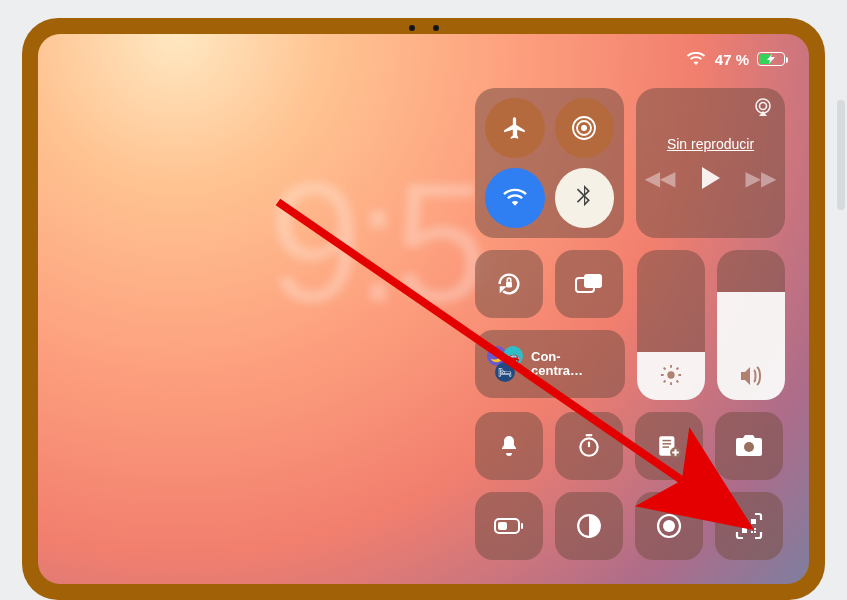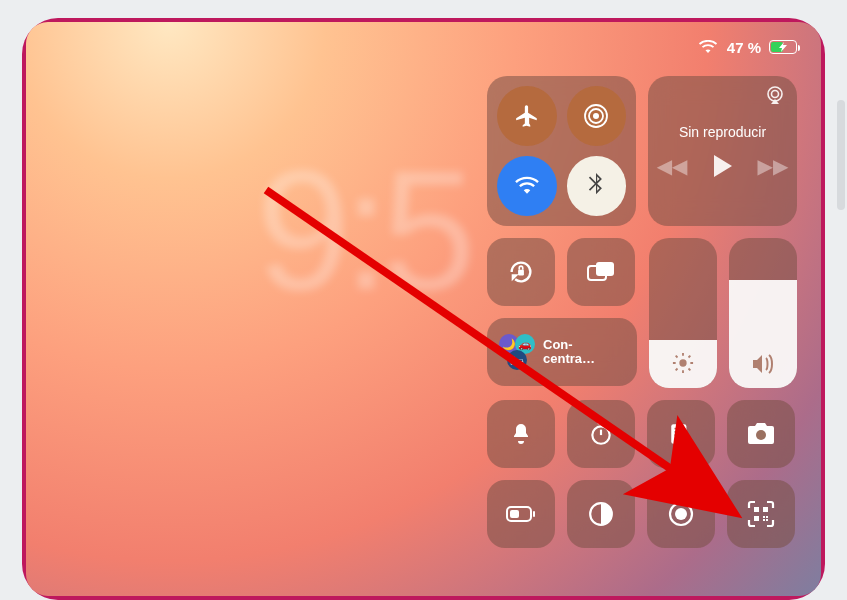--- a/index.html
+++ b/index.html
@@ -12,23 +12,23 @@
   }
   .side-button {
     position: absolute;
     right: 2px; top: 100px;
     width: 8px; height: 110px;
     background: #d7dadd;
     border-radius: 4px;
   }
   .bezel {
     width: 100%; height: 100%;
-    background: #be185d;
+    background: #a16207;
     border-radius: 36px;
-    padding: 4px;
+    padding: 16px;
     position: relative;
   }
   .notch-dot {
     position: absolute; top: 7px; left: 50%; transform: translateX(-50%);
     display: flex; gap: 18px; align-items: center;
   }
   .notch-dot span {
     width: 6px; height: 6px; border-radius: 50%; background:#111; display:block;
     box-shadow: inset 0 0 2px #333;
   }
@@ -96,21 +96,21 @@
   .conn {
     width:100%; height:100%; border-radius:50%;
     display:flex; align-items:center; justify-content:center;
     font-size:24px;
   }
   .conn-airplane { background:#b56a3e; color:#fff; }
   .conn-airdrop  { background:#b56a3e; color:#fff; }
   .conn-wifi     { background:#2f7ff3; color:#fff; }
   .conn-bt       { background:#f5f1e6; color:#333; }
 
-  .media-title { font-size: 14px; font-weight: 500; margin-bottom: 14px; }
+  .media-title { font-size: 14px; font-weight: 500; margin-bottom: 14px; text-decoration: underline; }
   .media-airplay { position:absolute; top:10px; right:12px; opacity:.9; }
   .media-controls { display:flex; gap:26px; align-items:center; opacity:.9; }
   .media-controls .skip { opacity:.45; font-size:20px; }
   .play-triangle {
     width:0; height:0;
     border-left:18px solid #fff;
     border-top:11px solid transparent;
     border-bottom:11px solid transparent;
   }
 

